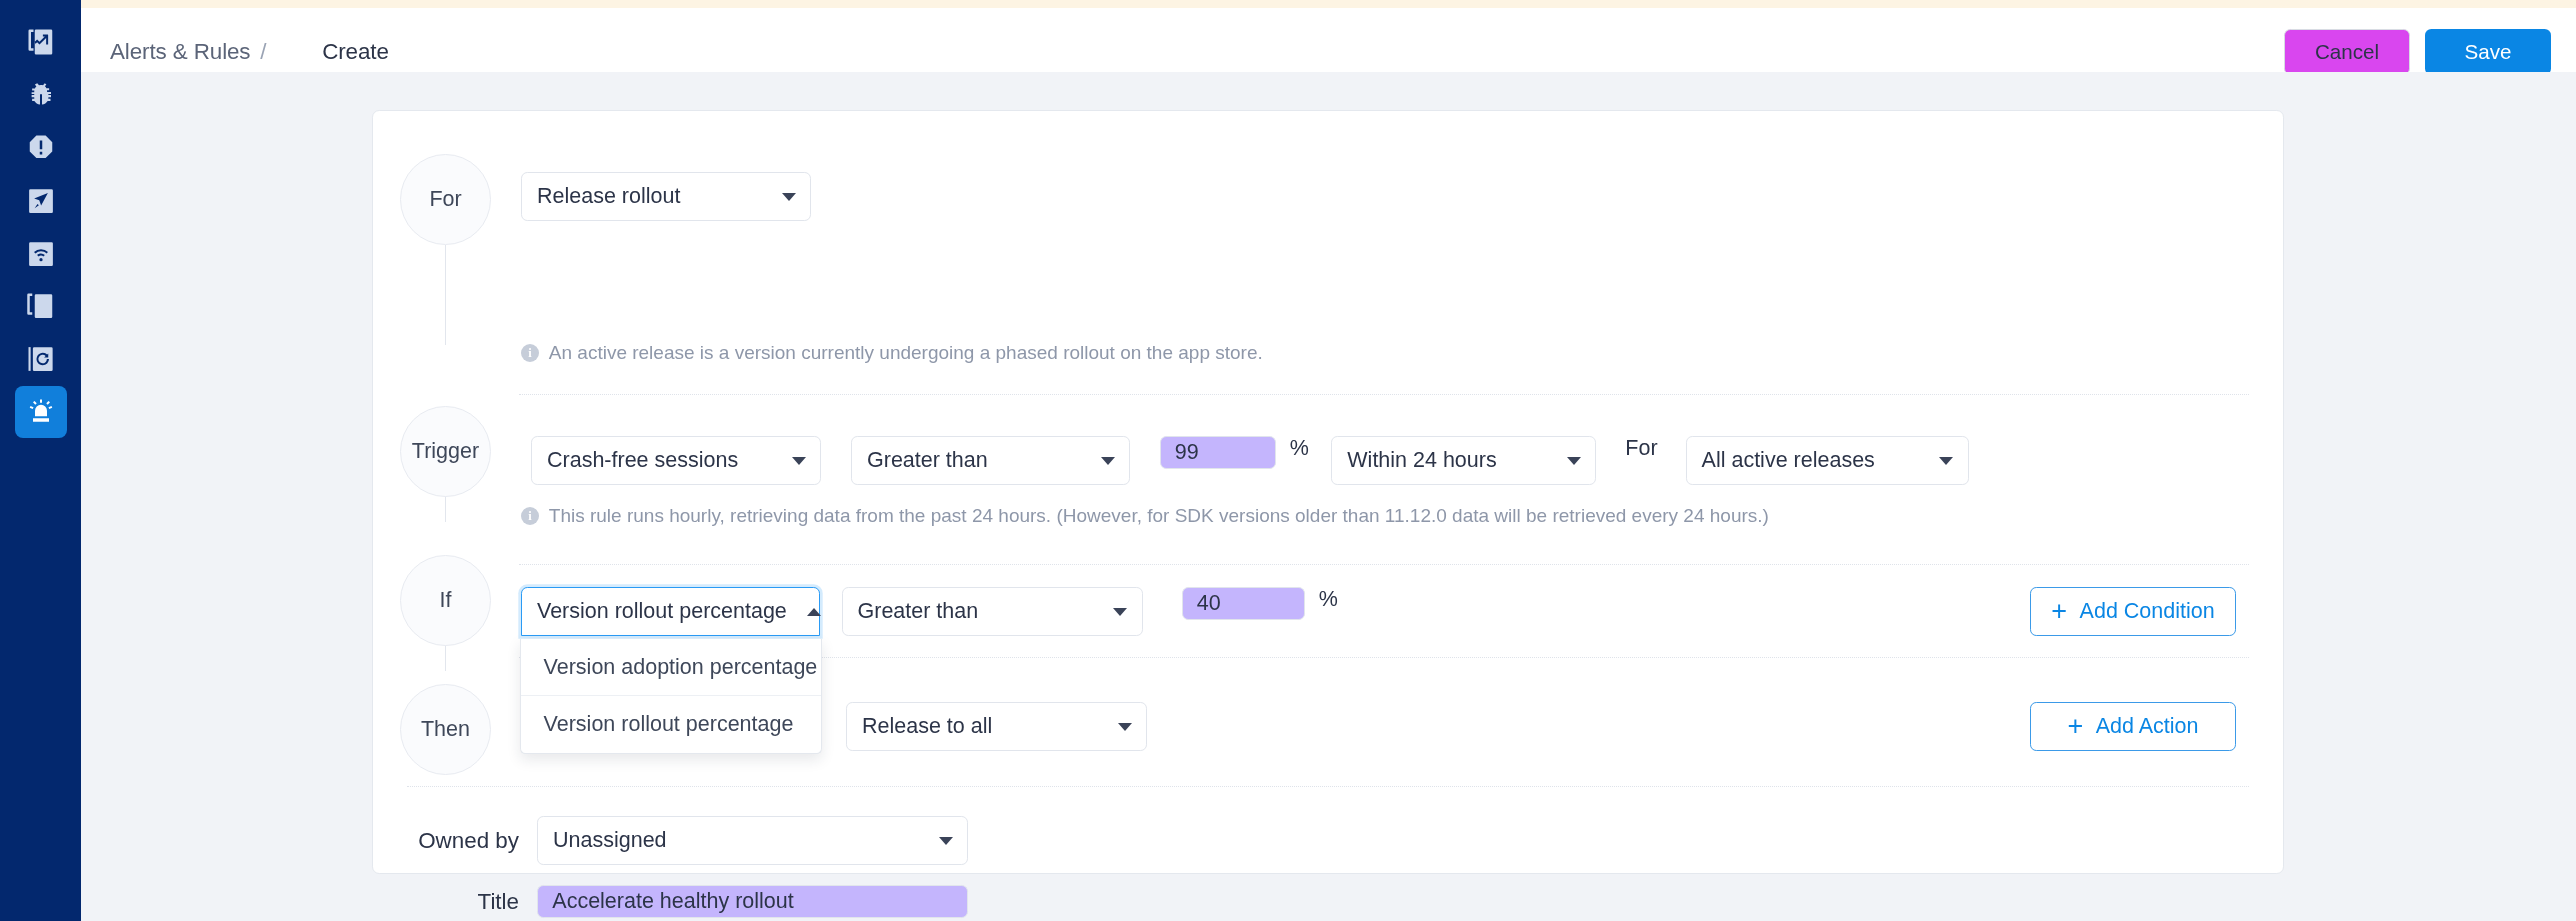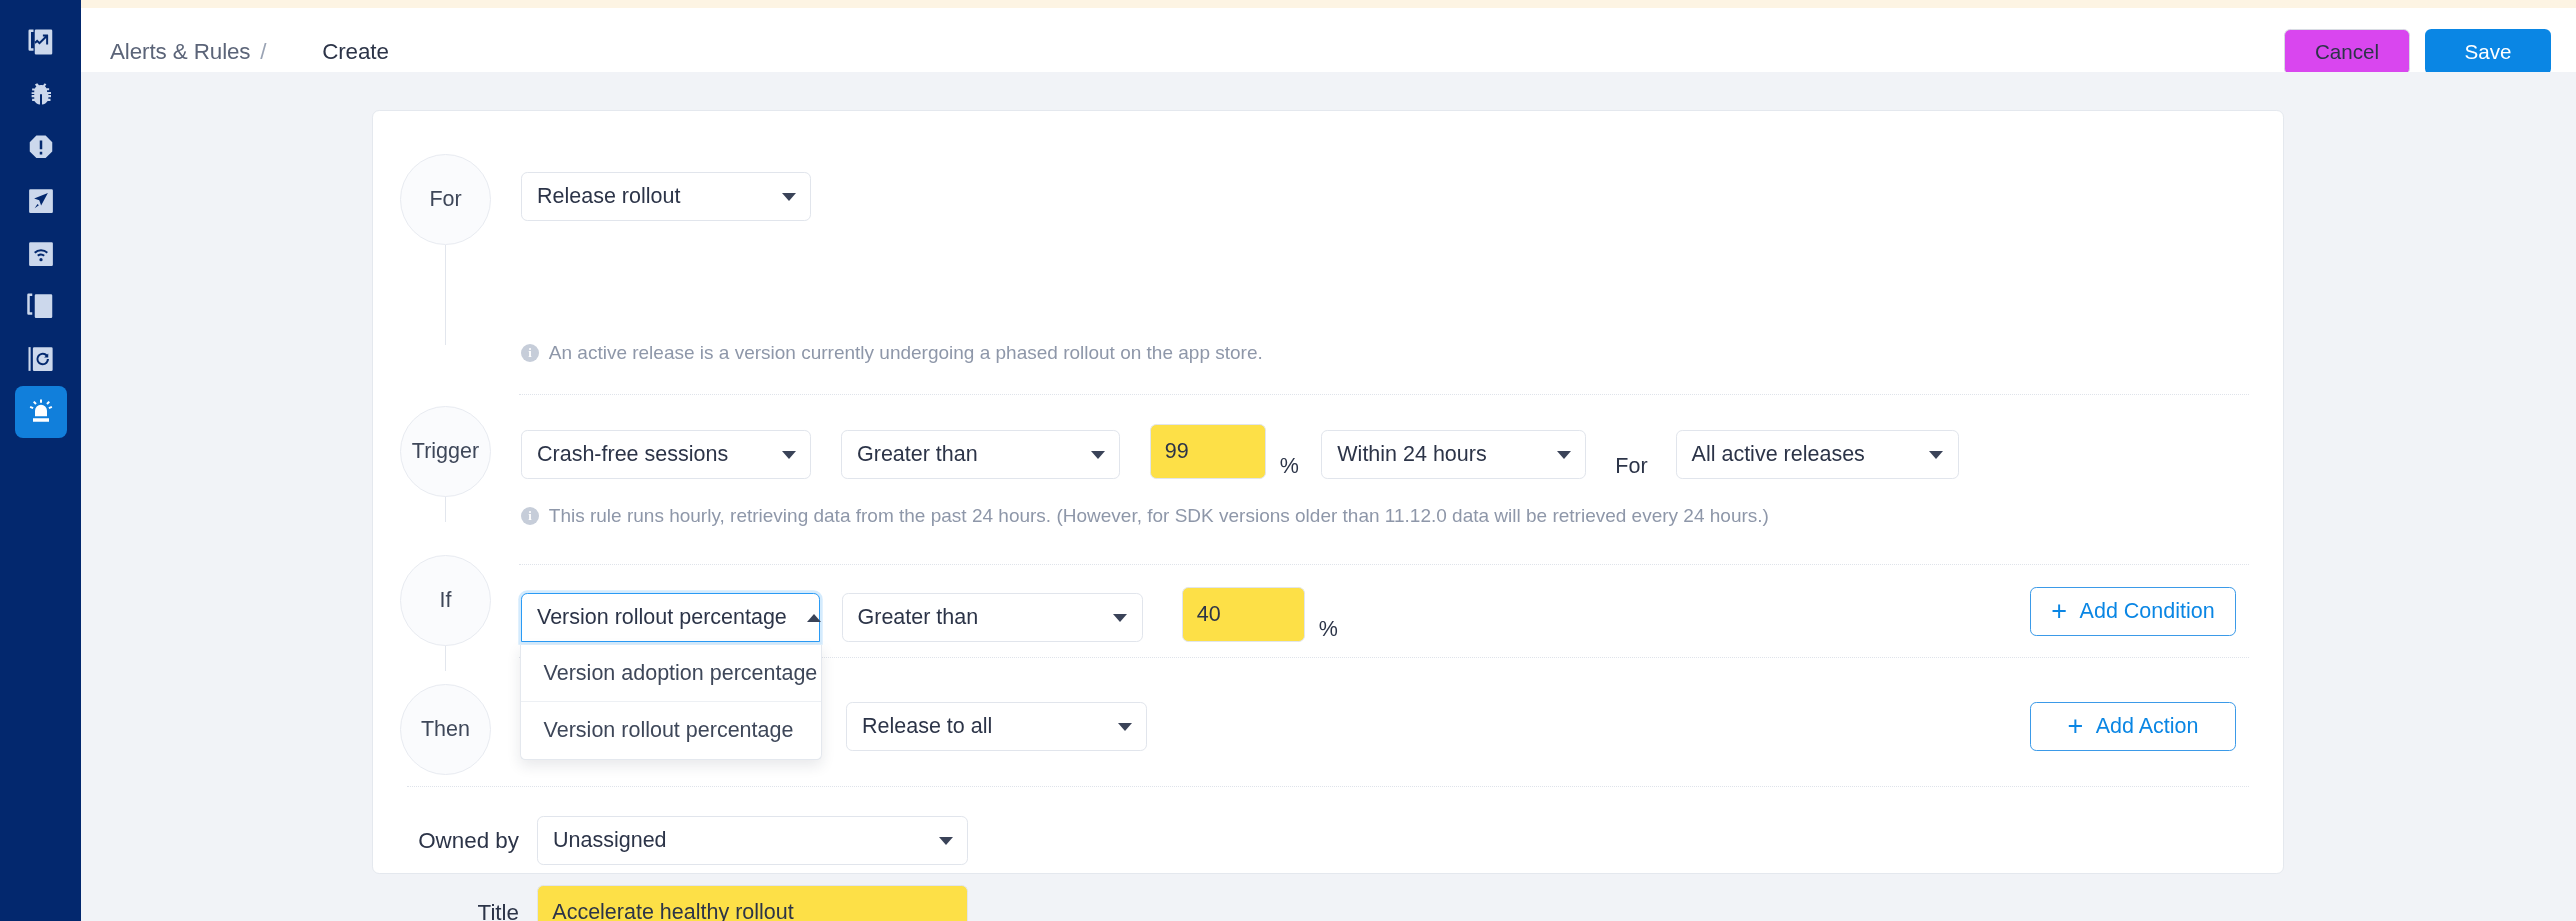--- a/index.html
+++ b/index.html
@@ -143,21 +143,21 @@
     position: absolute;
     left: 72px;
     width: 0.9px;
     background: #e2e6ed;
   }
 
   .fields {
     position: absolute;
     left: 148px;
     display: flex;
-    align-items: flex-end;
+    align-items: flex-start;
   }
 
   
   .sel {
     height: 49px;
     border: 0.9px solid #e1e5ec;
     border-radius: 6.3px;
     background: #fff;
     display: flex;
     align-items: center;
@@ -179,24 +179,24 @@
     border-top: none;
     border-bottom: 8px solid #3a4358;
   }
   .sel.open {
     border: 1.8px solid #2a9bf5;
     box-shadow: 0 0 0 2.7px rgba(42,155,245,0.20);
     border-bottom-left-radius: 0;
     border-bottom-right-radius: 0;
   }
   .txt {
-    height: 55px;
+    height: 33px;
     border: 0.9px solid #e1e5ec;
     border-radius: 6.3px;
-    background: #fde047;
+    background: #c4b5fd;
     display: flex;
     align-items: center;
     padding: 0 14.3px;
     font-size: 21.5px;
     color: #2c3448;
   }
   .unit {
     font-size: 21.5px;
     color: #2c3448;
     margin: 0 0 0 14.3px;
@@ -412,21 +412,21 @@
         <span>An active release is a version currently undergoing a phased rollout on the app store.</span>
       </div>
     </div>
 
     <div class="divider" style="top:283px;"></div>
 
     <div class="row" style="top:0;">
       <div class="bubble-col" style="top:295px;">
         <div class="bubble">Trigger</div>
       </div>
-      <div class="fields" style="top:313px;">
+      <div class="fields" style="top:325px;margin-left:10px;">
         <div class="sel" style="width:290px;">
           <span class="sel-label">Crash-free sessions</span>
           <span class="caret"></span>
         </div>
         <div class="sel" style="width:279px;margin-left:30px;">
           <span class="sel-label">Greater than</span>
           <span class="caret"></span>
         </div>
         <div class="txt" style="width:116px;margin-left:29.5px;">
           <span>99</span>

